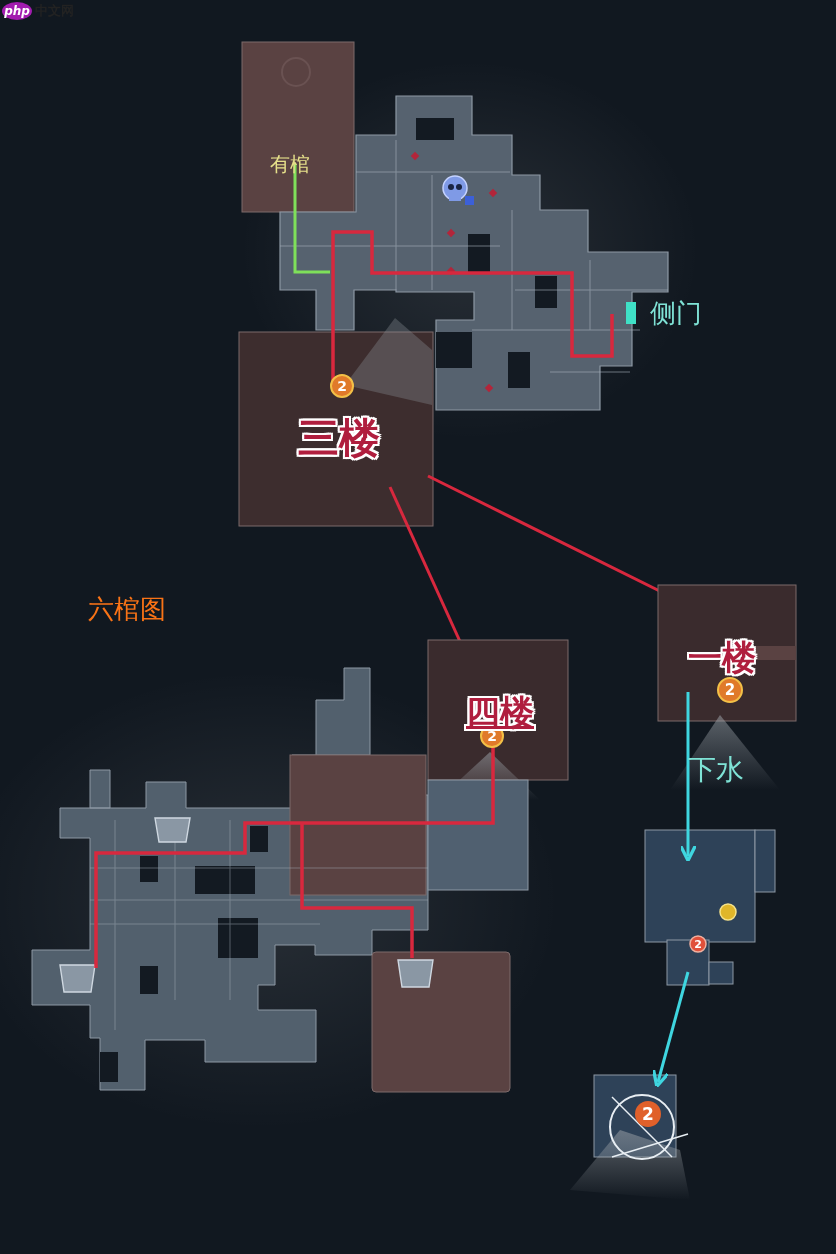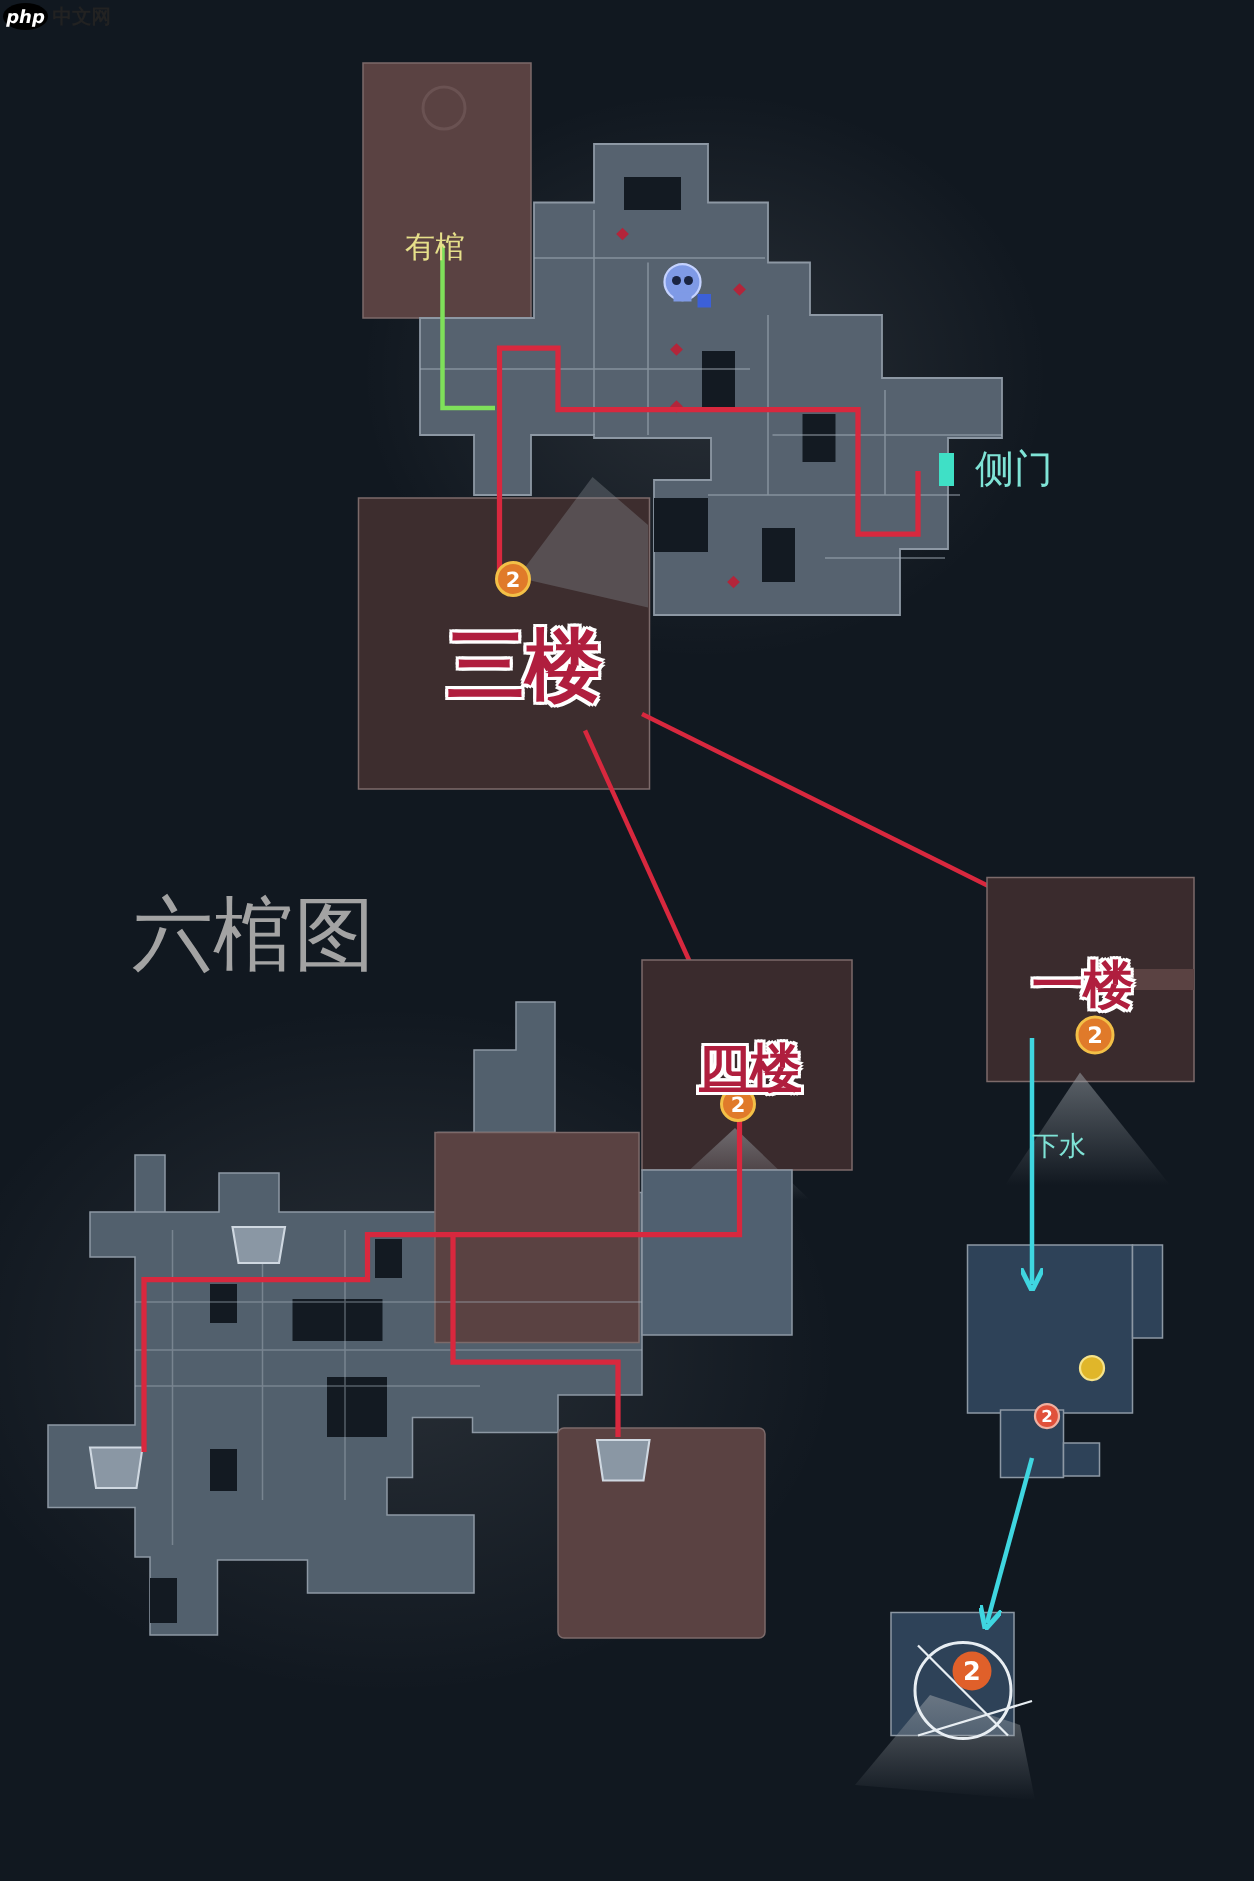--- a/index.html
+++ b/index.html
@@ -1,27 +1,27 @@
 <!DOCTYPE html>
 <html><head>
 <meta charset="utf-8">
 <style>
   html, body { margin:0; padding:0; }
   body { width:836px; height:1254px; background:#111820; overflow:hidden; position:relative; font-family:"DejaVu Sans", sans-serif; }
   #stage { position:absolute; left:0; top:0; width:836px; height:1254px; }
   .label { position:absolute; white-space:nowrap; line-height:1; }
   .lbl-yellow { color:#e6e08a; font-size:20px; }
   .lbl-cyan { color:#7fe3d6; font-size:26px; }
-  .lbl-floor { color:#b01e3e; font-weight:bold; font-size:52px;
+  .lbl-floor { color:#b01e3e; font-weight:bold; font-size:41px;
     text-shadow: 2px 0 0 #fff,-2px 0 0 #fff,0 2px 0 #fff,0 -2px 0 #fff,2px 2px 0 #fff,-2px -2px 0 #fff,2px -2px 0 #fff,-2px 2px 0 #fff; }
   .lbl-floor-sm { font-size:34px; }
-  .lbl-title { color:#a3a3a3; font-size:54px; }
-  .lbl-water { color:#7fe3d6; font-size:18px; }
+  .lbl-title { color:#f97316; font-size:26px; }
+  .lbl-water { color:#7fe3d6; font-size:28px; }
   .watermark { position:absolute; left:2px; top:2px; display:flex; align-items:center; gap:3px; }
-  .wm-oval { background:#000000; color:#fff; border-radius:50%; width:30px; height:18px; font-size:12px; font-style:italic; font-weight:bold; display:flex; align-items:center; justify-content:center; }
+  .wm-oval { background:#a21caf; color:#fff; border-radius:50%; width:30px; height:18px; font-size:12px; font-style:italic; font-weight:bold; display:flex; align-items:center; justify-content:center; }
   .wm-text { color:#222; font-size:13px; font-weight:bold; }
 </style>
 </head>
 <body>
 
 <div id="stage">
 <svg width="836" height="1254" viewBox="0 0 836 1254" xmlns="http://www.w3.org/2000/svg">
   <defs>
     <radialGradient id="fog" cx="50%" cy="50%" r="50%">
       <stop offset="0" stop-color="#ffffff" stop-opacity="0.10"></stop>

